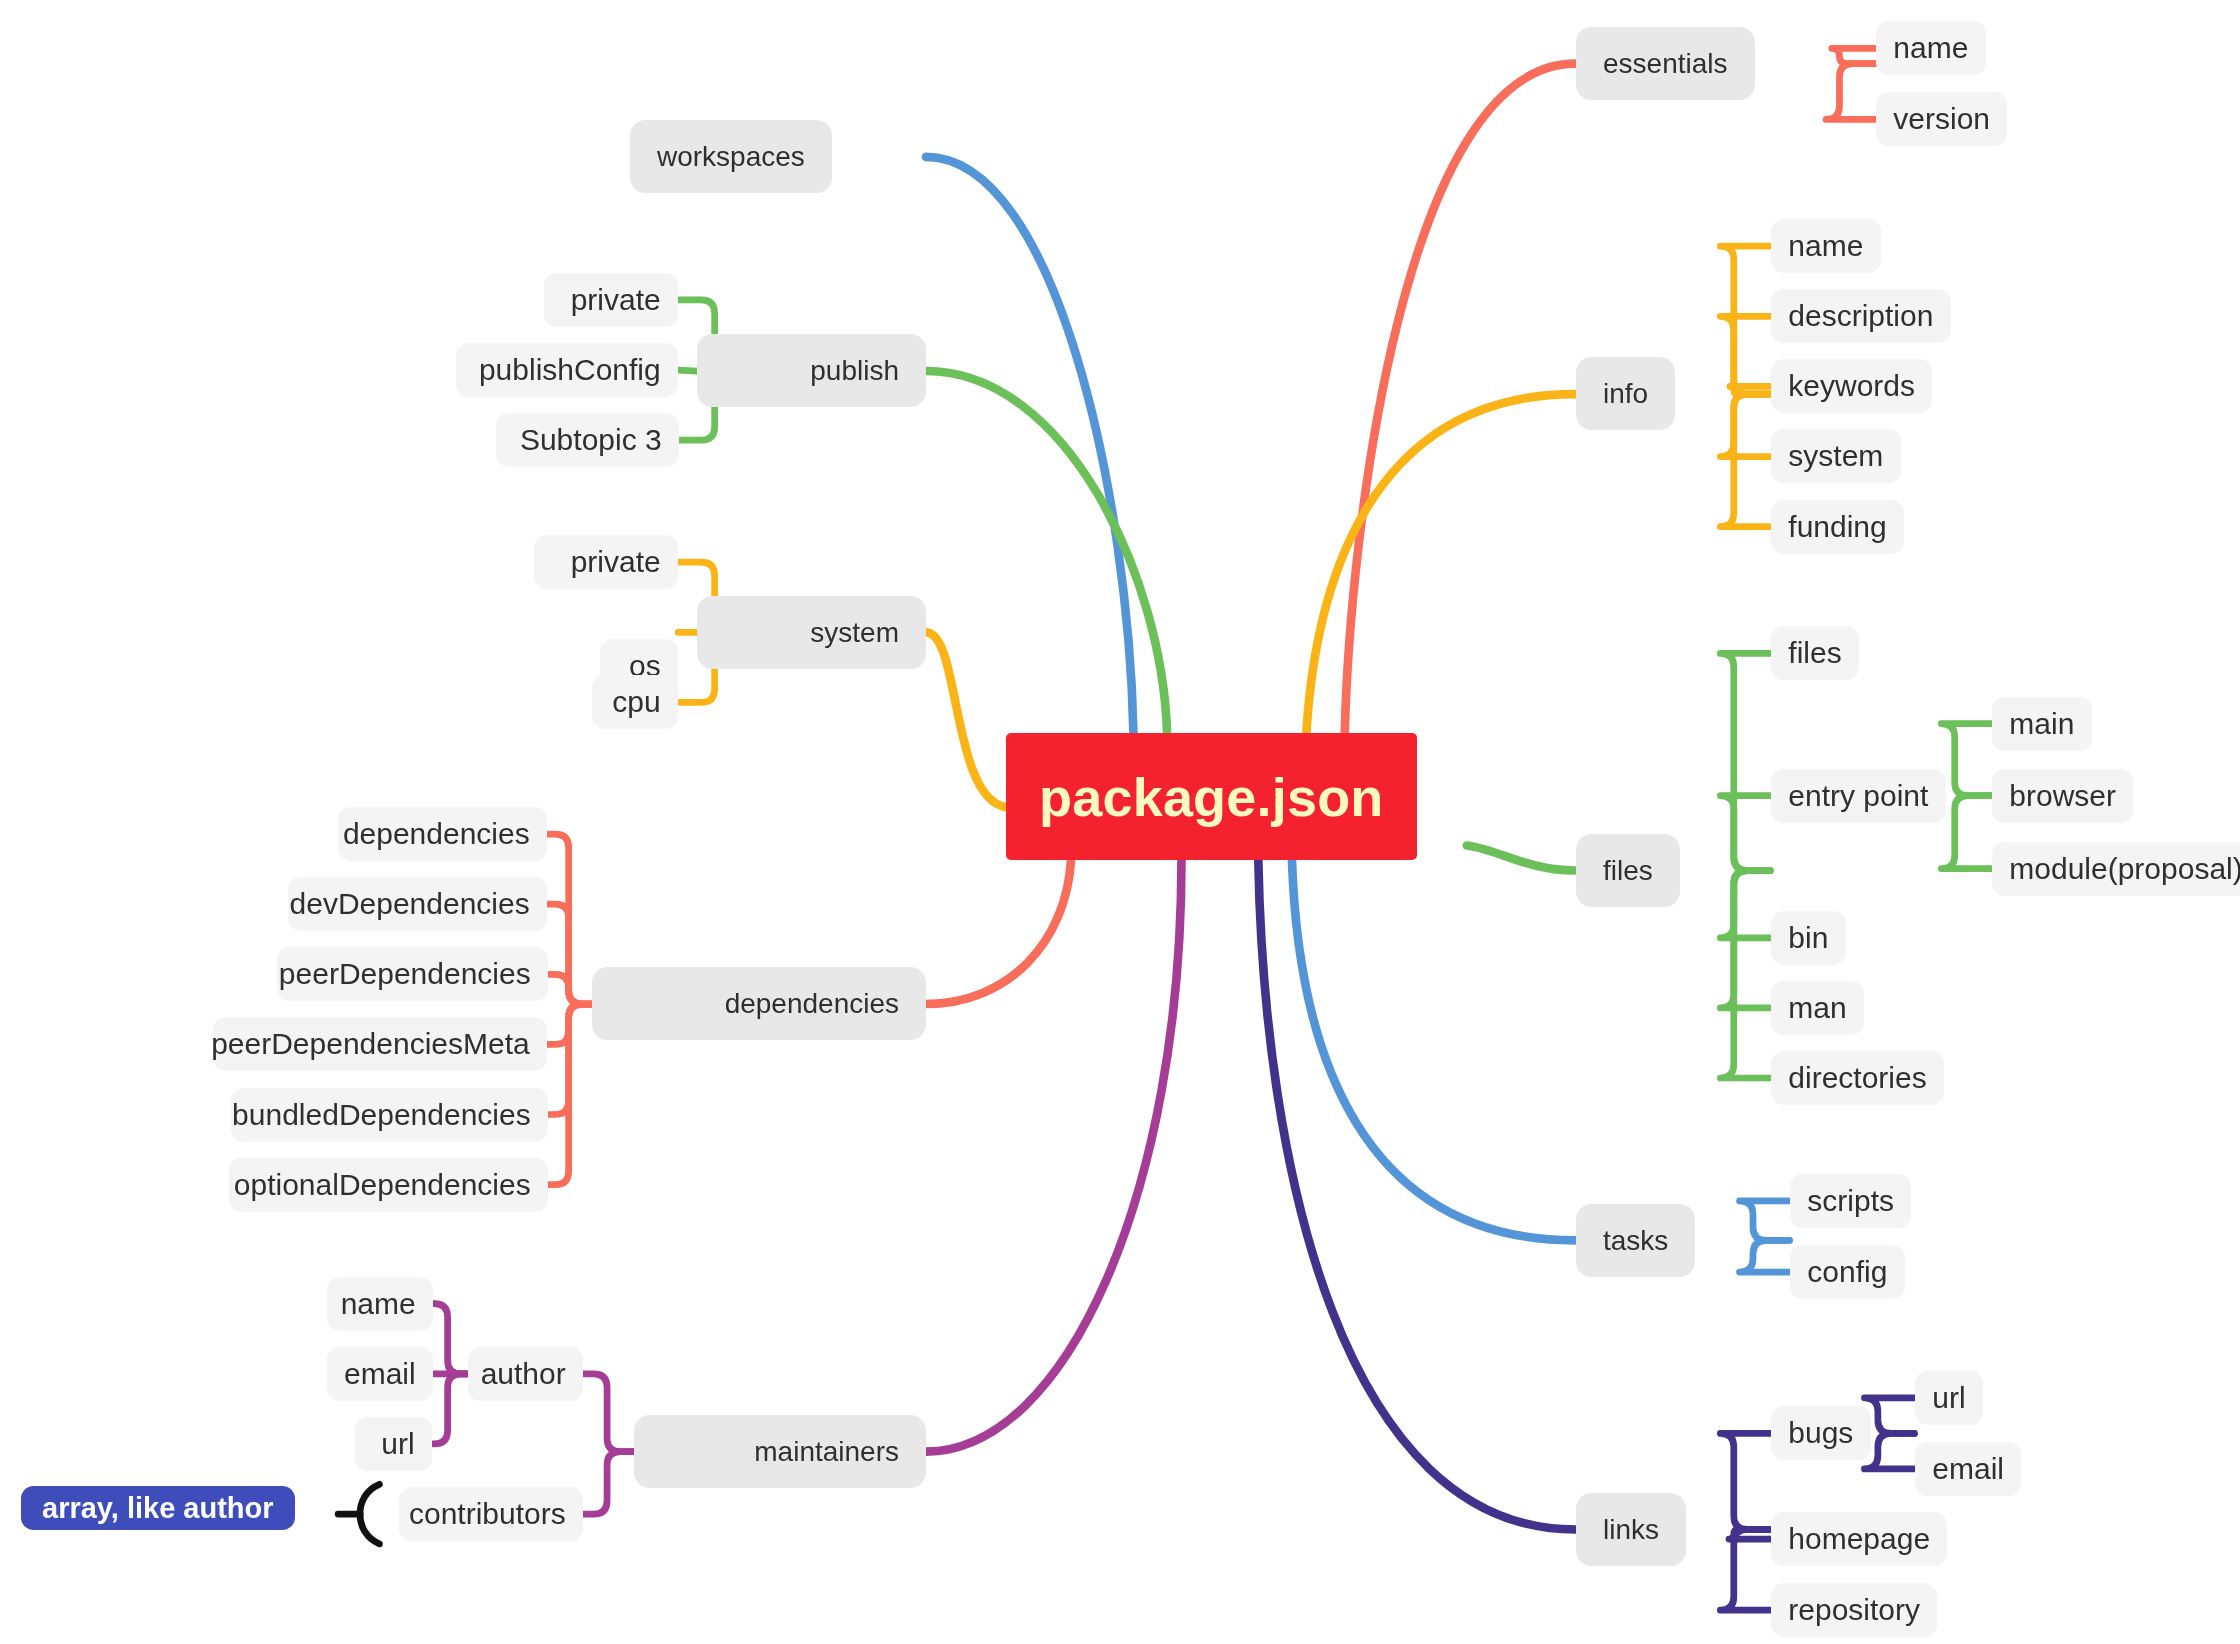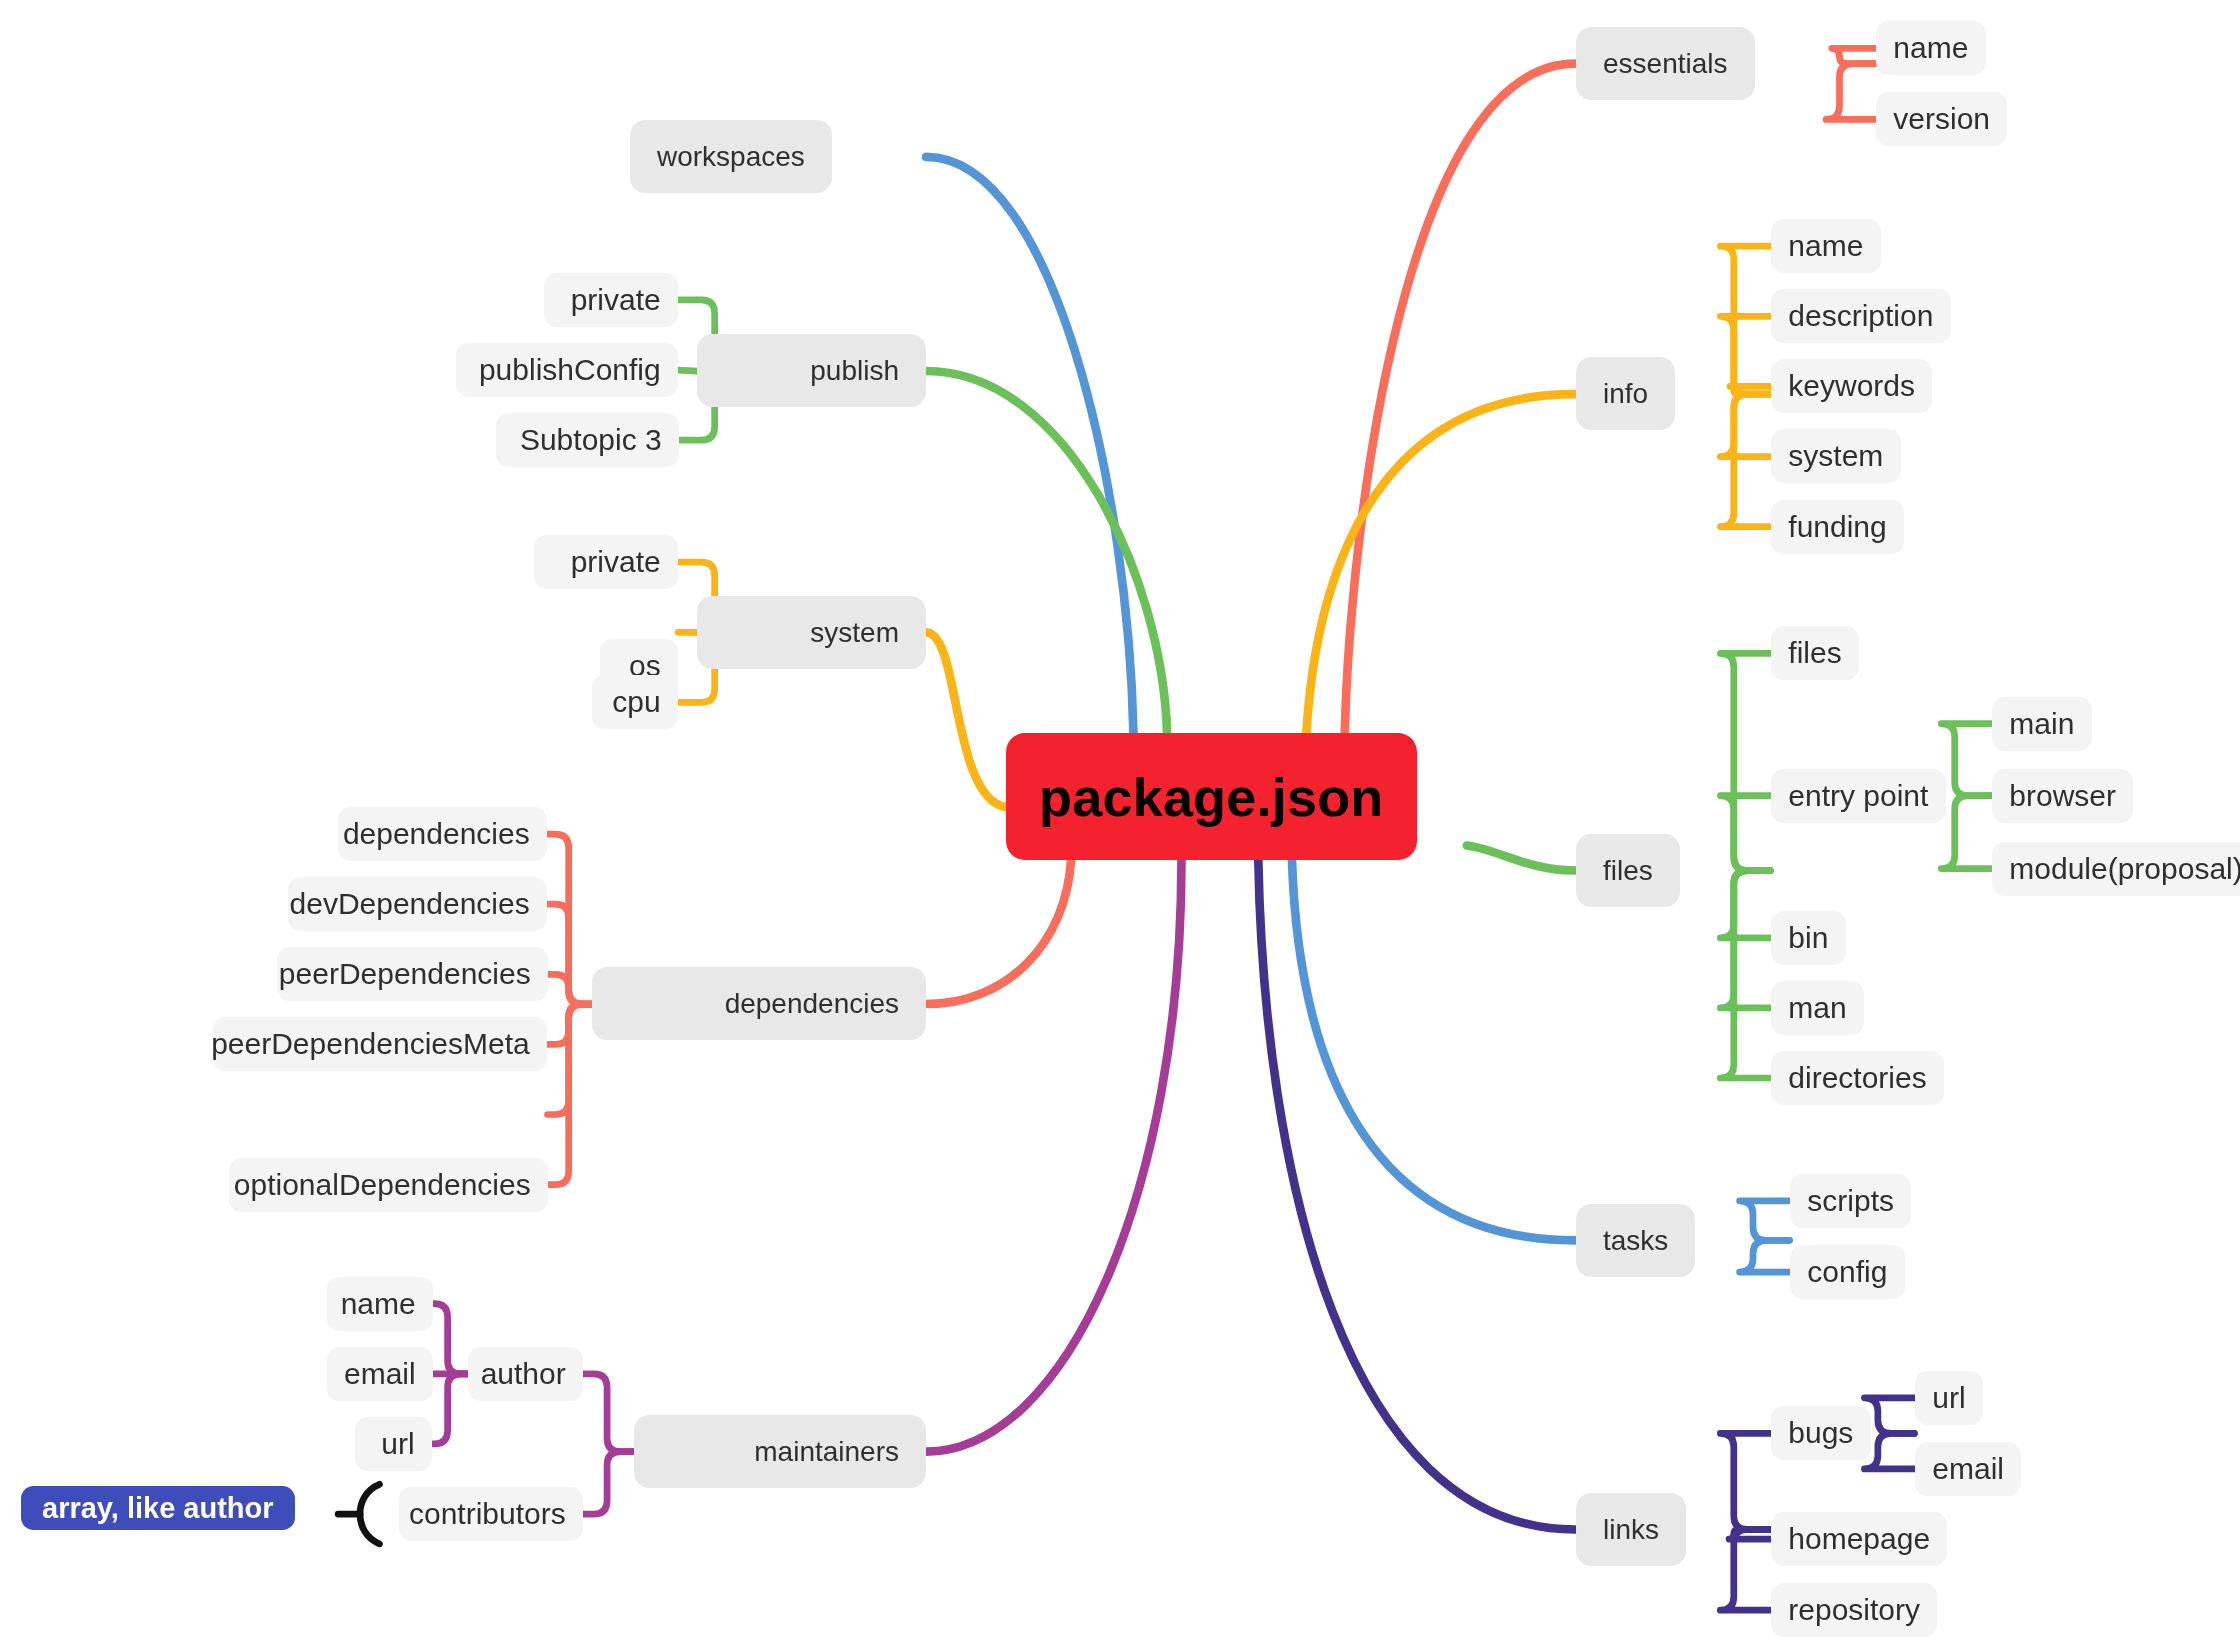--- a/index.html
+++ b/index.html
@@ -3,22 +3,22 @@
 <meta charset="utf-8">
 <style>
   html,body{margin:0;padding:0;background:#fff;}
   body{width:2240px;height:1645px;position:relative;overflow:hidden;
        font-family:"Liberation Sans","DejaVu Sans",sans-serif;}
   #stage{position:absolute;inset:0;width:2240px;height:1645px;}
   svg#wires{position:absolute;left:0;top:0;width:2240px;height:1645px;pointer-events:none;}
   .node{position:absolute;display:flex;align-items:center;box-sizing:border-box;
         white-space:nowrap;color:#2f2f2f;}
   
-  .root{background:#F4212E;color:#000000;font-size:54px;font-weight:700;
-        border-radius:19px;padding:0 33px;height:127px;letter-spacing:0.2px;}
+  .root{background:#F4212E;color:#fef9c3;font-size:54px;font-weight:700;
+        border-radius:5px;padding:0 33px;height:127px;letter-spacing:0.2px;}
   
   .topic{background:#E8E8E9;border-radius:15.4px;font-size:28px;height:73px;padding:0 27px;}
   
   .leaf{background:#F4F4F5;border-radius:12.5px;font-size:30px;height:54px;padding:0 17.3px;}
   
   .badge{background:#3F4DBB;color:#fff;font-size:29px;font-weight:700;
          border-radius:12.5px;height:44px;padding:0 21px;}
   .ralign{justify-content:flex-end;}
 </style>
 </head>
@@ -207,20 +207,23 @@
   </div>
   <div class="node leaf ralign" style="left:288px;top:877px;width:259px;">
     <span>devDependencies</span>
   </div>
   <div class="node leaf ralign" style="left:277px;top:947px;width:271px;">
     <span>peerDependencies</span>
   </div>
   <div class="node leaf ralign" style="left:213px;top:1017px;width:334px;">
     <span>peerDependenciesMeta</span>
   </div>
+  <div class="node leaf ralign" style="left:231px;top:1088px;width:317px;">
+    <span>bundledDependencies</span>
+  </div>
   <div class="node leaf ralign" style="left:229px;top:1158px;width:319px;">
     <span>optionalDependencies</span>
   </div>
 
   <div class="node topic ralign" style="left:634px;top:1415px;width:292px;">
     <span>maintainers</span>
   </div>
   <div class="node leaf ralign" style="left:468px;top:1347px;width:115px;">
     <span>author</span>
   </div>

